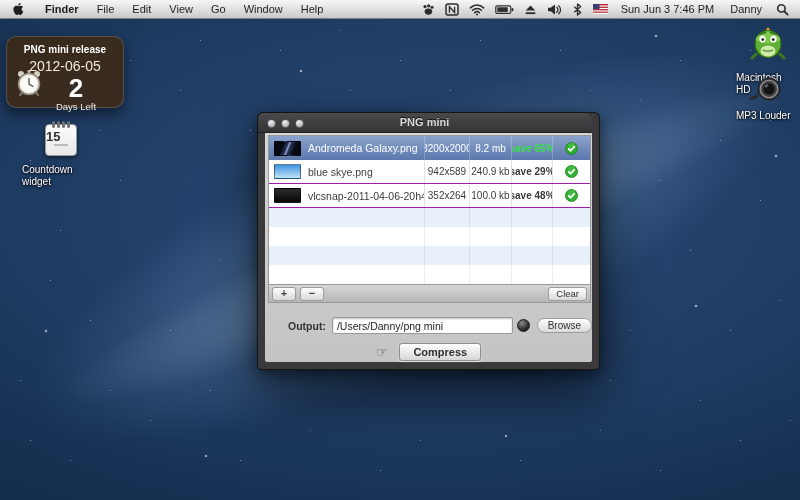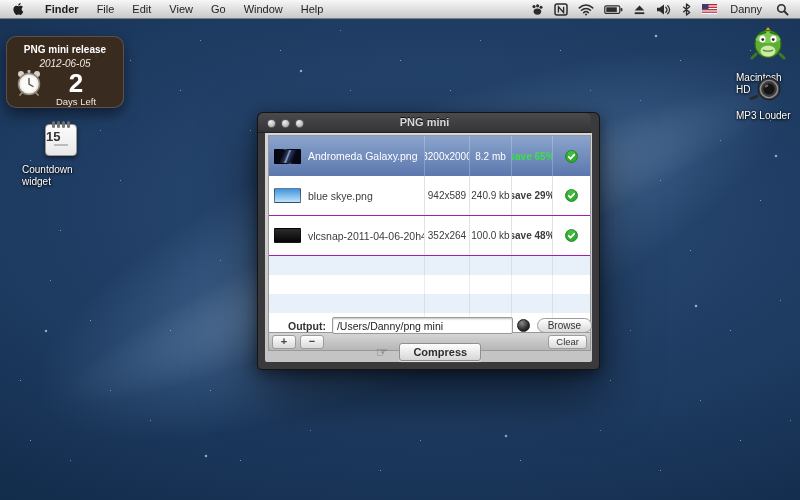--- a/index.html
+++ b/index.html
@@ -52,21 +52,21 @@
   .mb-status { padding:0 5px; display:flex; align-items:center; height:100%; }
   .mb-clock { padding:0 8px; }
   .mb-user { padding:0 8px; }
   .mb-spot { padding:0 11px 0 6px; }
 
   
   .widget { position:absolute; left:6px; top:36px; width:118px; height:72px; z-index:10;
     background: rgba(62,41,22,.88); border:1px solid rgba(255,255,255,.18); border-radius:10px;
     box-shadow: 0 6px 14px rgba(0,0,0,.5); color:#fff; text-align:center; }
   .widget .w-title { font-size:10px; font-weight:bold; margin-top:7px; }
-  .widget .w-date { font-size:10px; margin-top:3px; color:#f0e8de;font-style:italic; }
+  .widget .w-date { font-size:14px; margin-top:3px; color:#f0e8de; }
   .widget .w-clock { position:absolute; left:8px; top:32px; }
   .widget .w-num { font-size:26px; font-weight:bold; line-height:24px; margin-top:2px; padding-left:22px; }
   .widget .w-days { font-size:9.5px; padding-left:22px; margin-top:1px; color:#f0e8de; }
 
   
   .dicon { position:absolute; color:#fff; font-size:10px; z-index:5;
     text-shadow:0 1px 3px rgba(0,0,0,.95), 0 0 2px rgba(0,0,0,.8); line-height:12px; }
   .dicon .glyph { display:block; margin:0 auto 8px; }
   .icon-countdown { left:22px; top:124px; width:78px; }
   .icon-machd { left:736px; top:24px; width:64px; }
@@ -88,21 +88,21 @@
   .tl { position:absolute; top:6px; width:9px; height:9px; border-radius:50%;
     background:radial-gradient(circle at 35% 30%, #efefef, #9f9f9f); border:1px solid rgba(0,0,0,.55); }
   .tl.close{ left:9px; } .tl.min{ left:23px; } .tl.zoom{ left:37px; }
   .wtitle { position:absolute; left:0; right:0; top:3px; text-align:center; font-size:11px;
     font-weight:bold; color:#d9d9d9; text-shadow:0 -1px 0 rgba(0,0,0,.8); }
   .content { position:absolute; left:7px; right:7px; top:20px; bottom:7px;
     background:linear-gradient(#d6d6d6,#c4c4c4); border-radius:0 0 2px 2px; }
 
   
   .ftable { position:absolute; left:3px; top:2px; width:323px; border:1px solid #989898; background:#fff; }
-  .trow { display:grid; grid-template-columns:156px 45px 42px 41px 37px; height:40px; background:#fff; }
+  .trow { display:grid; grid-template-columns:156px 45px 42px 41px 37px; height:24px; background:#fff; }
   .trow.sel { background:linear-gradient(#8ba4cd, #5b77ad); }
   .trow .cell { display:flex; align-items:center; justify-content:center; font-size:10px; color:#3c3c3c;
     border-right:1px solid rgba(110,122,140,.22); overflow:hidden; white-space:nowrap; }
   .trow .cell:last-child { border-right:none; }
   .trow.sel .cell { color:#fff; border-right-color:rgba(255,255,255,.22); }
   .trow .cell.namec { justify-content:flex-start; padding-left:5px; gap:7px; font-size:10.5px; }
   .trow:not(.sel) { border-bottom:1px solid #a21caf; }
   .save { color:#23a523; font-weight:bold; }
   .trow.sel .save { color:#3be04a; }
   .thumb { width:27px; height:15px; border:1px solid rgba(0,0,0,.45); border-radius:1px; flex:none; }
@@ -237,20 +237,23 @@
           <rect width="15" height="10" fill="#b22234"></rect>
           <g fill="#fff">
             <rect y="1.4" width="15" height="1.2"></rect>
             <rect y="3.9" width="15" height="1.2"></rect>
             <rect y="6.4" width="15" height="1.2"></rect>
             <rect y="8.8" width="15" height="1.2"></rect>
           </g>
           <rect width="6.5" height="5.1" fill="#3c3b6e"></rect>
         </svg>
     </div>
+    <div class="mb-item mb-clock">
+        <span>Sun Jun 3  7:46 PM</span>
+      </div>
     <div class="mb-item mb-user">
         <span>Danny</span>
       </div>
     <div class="mb-status mb-spot">
       <svg width="13" height="13" viewBox="0 0 14 14" fill="none" stroke="#2c2c2c">
           <circle cx="5.8" cy="5.8" r="4" stroke-width="1.7"></circle>
           <path d="M8.9 8.9l3.6 3.6" stroke-width="2" stroke-linecap="round"></path>
         </svg>
     </div>
   </div>

